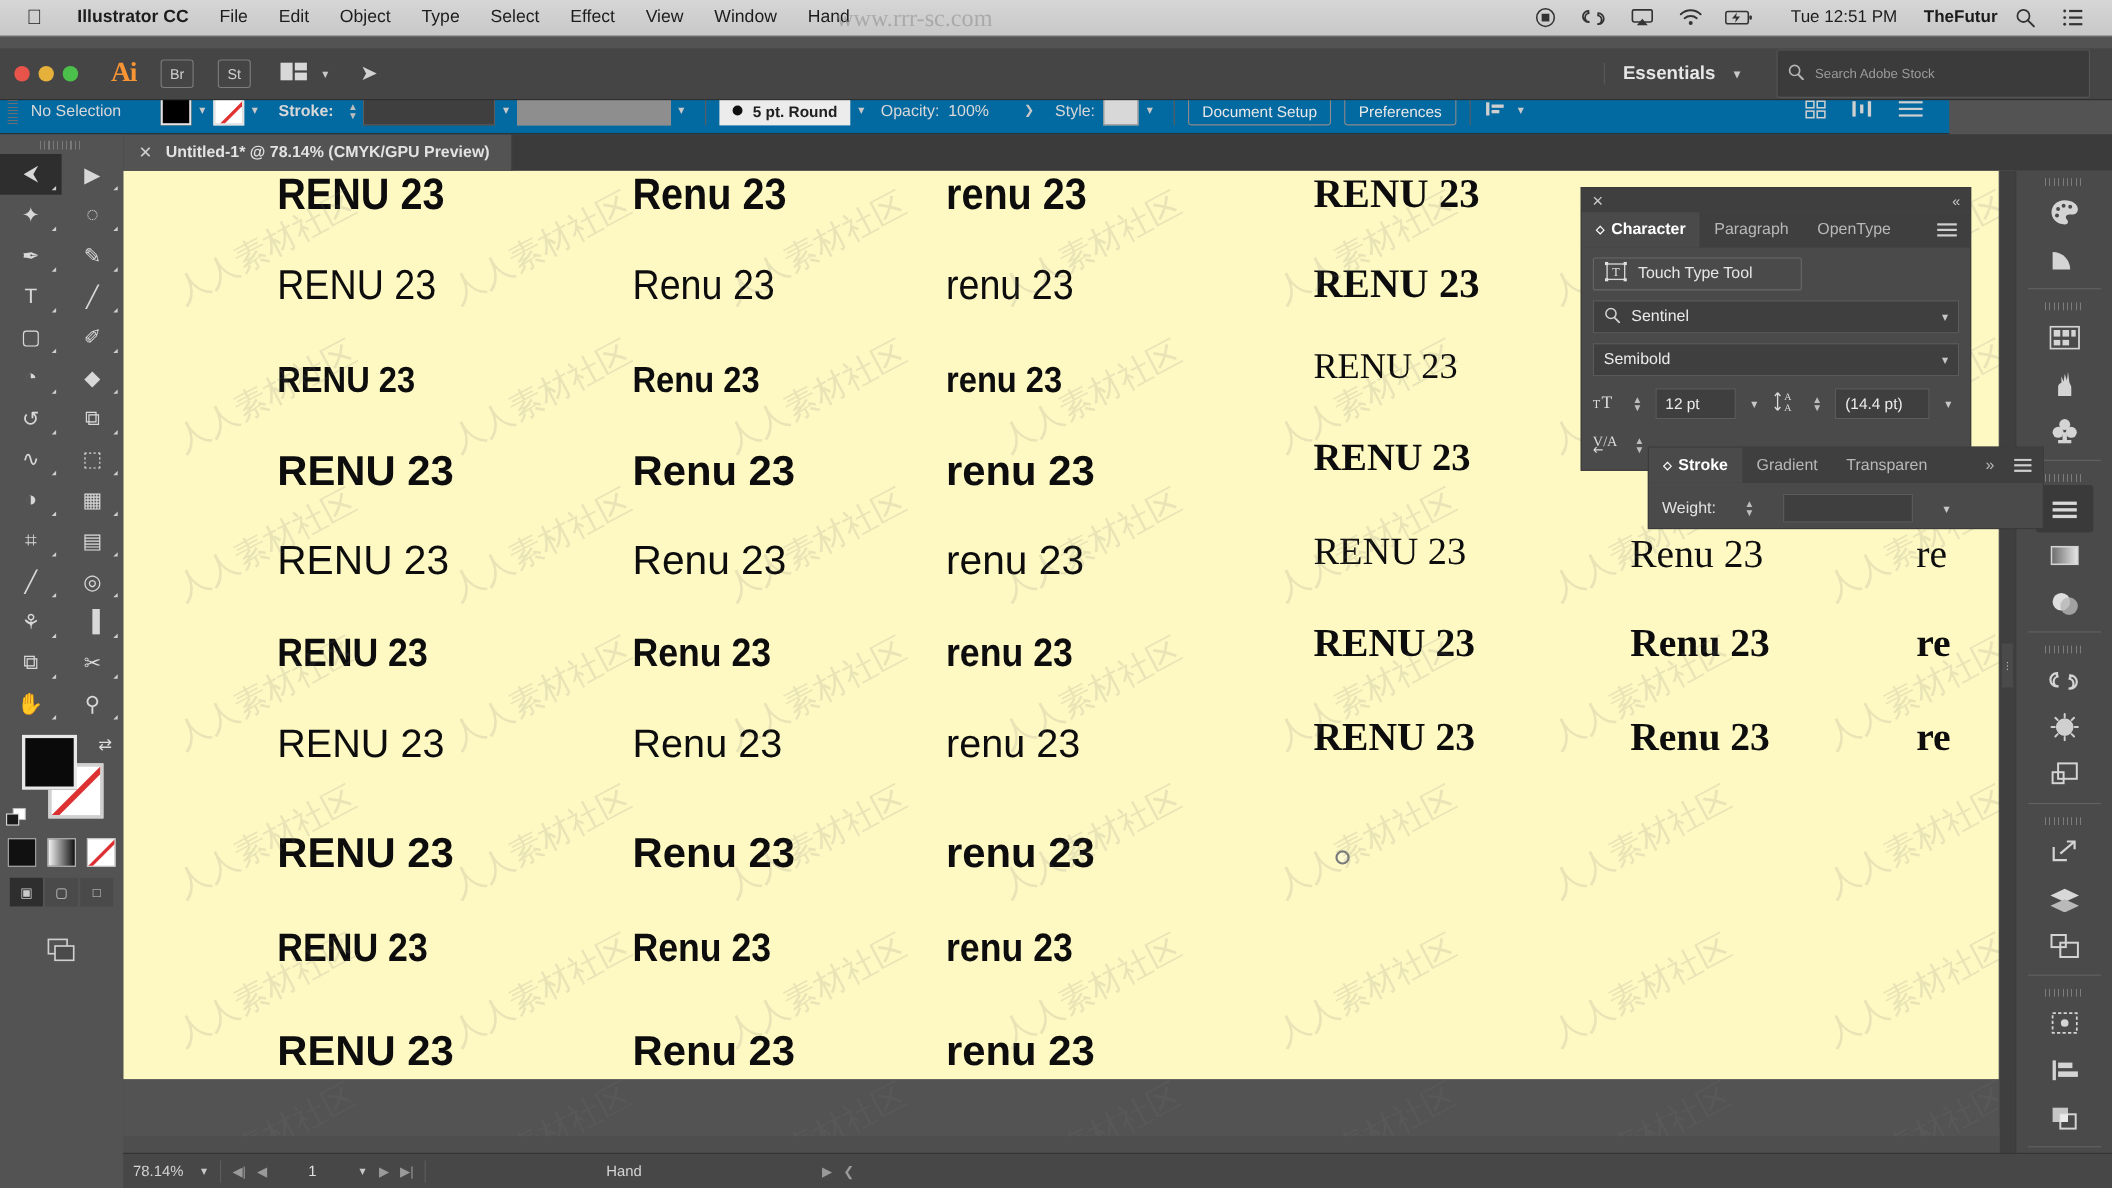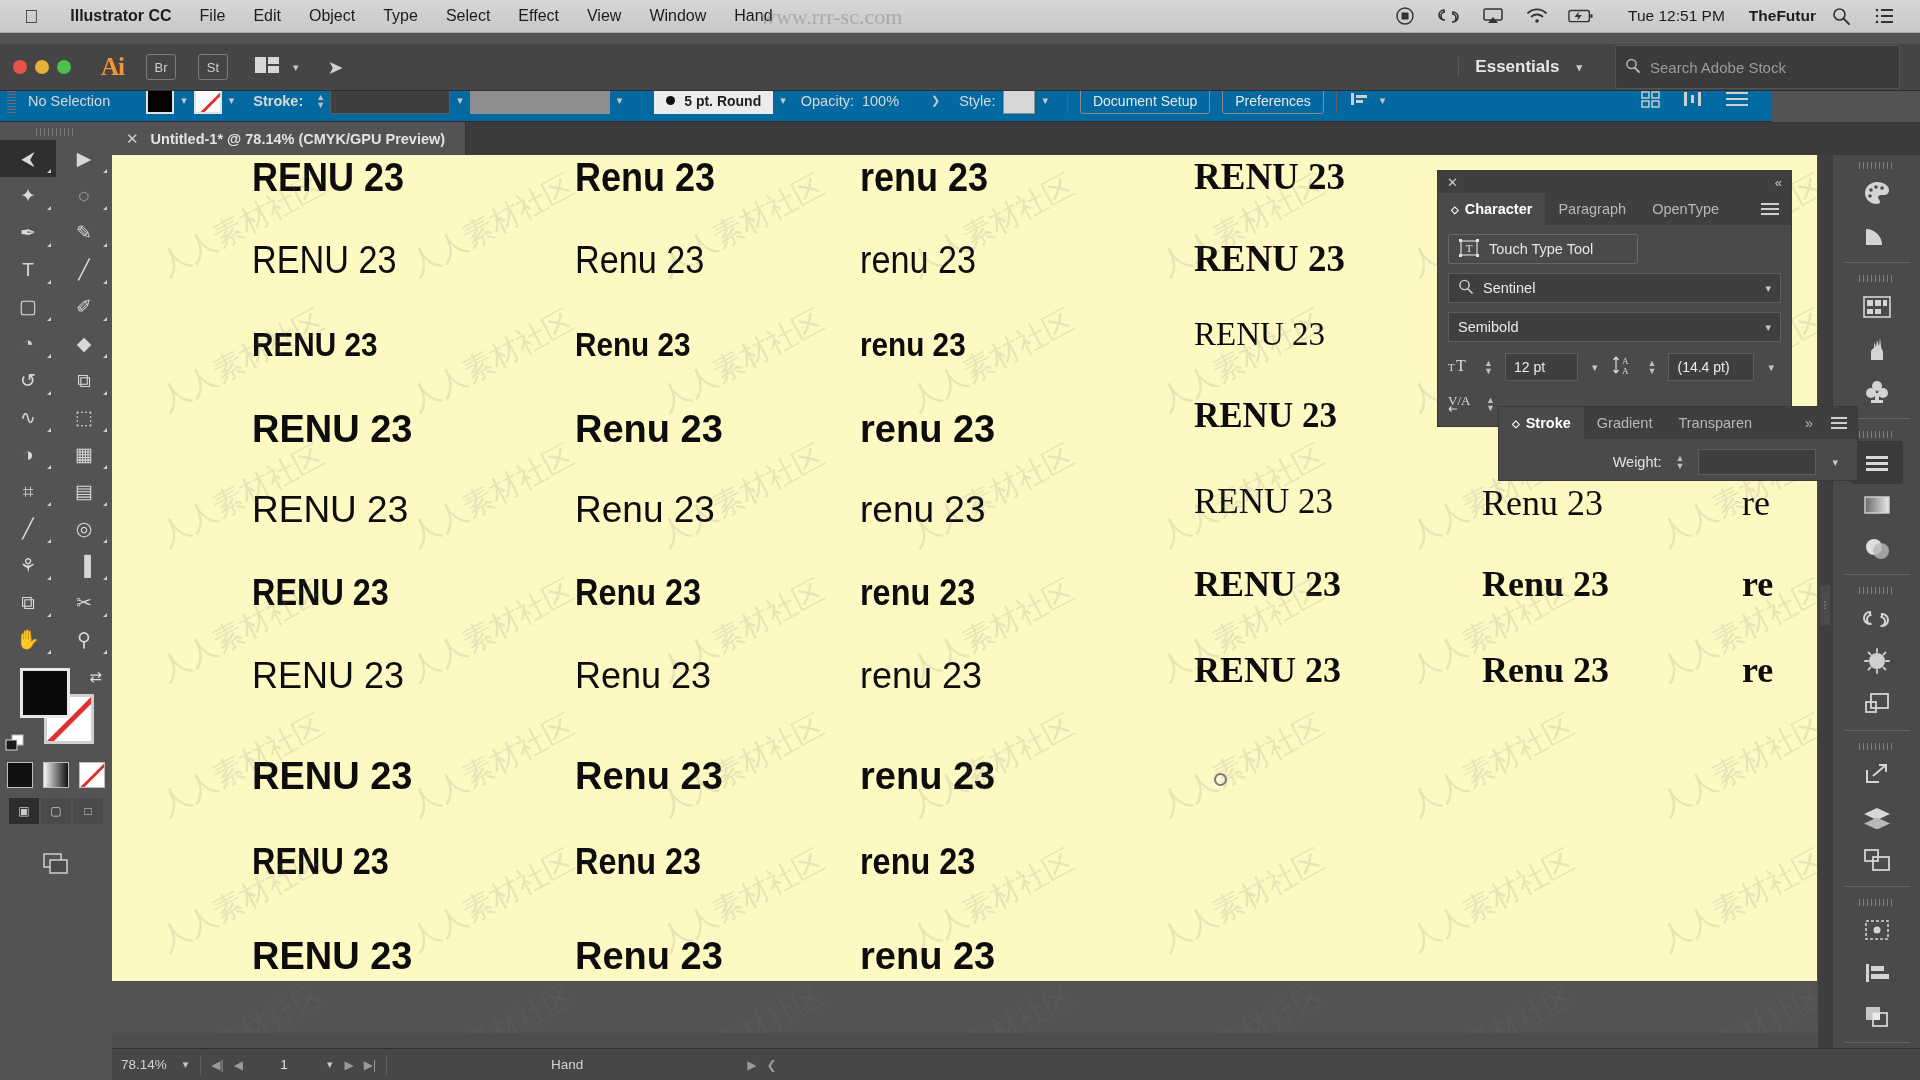--- a/index.html
+++ b/index.html
@@ -63,21 +63,21 @@
   .essentials {
     color: #e6e6e6; font-weight: bold; font-size: 17px;
     display: flex; align-items: center; gap: 10px;
     padding: 0 16px; border-left: 1px solid #595959;
   }
   .stock-search {
     margin-left: 10px; margin-right: 20px;
     width: 285px; height: 44px; background: #3b3b3b;
     border: 1px solid #555; border-radius: 2px;
     display: flex; align-items: center; gap: 8px; padding: 0 9px;
-    color: #9b9b9b; font-size: 15px;
+    color: #9b9b9b; font-size: 12px;
   }
 
   
   #controlbar {
     position: absolute; left: 0; top: 80px; width: 1772px; height: 42px;
     background: #0369a1; border-bottom: 1px solid #2e2e2e;
     display: flex; align-items: center; color: #d8d8d8; font-size: 14.5px;
     z-index: 85;
   }
   .grip { width: 9px; height: 26px; margin: 0 6px 0 7px;
@@ -205,21 +205,21 @@
   .mfield { height: 28px; background: #3f3f3f; border: 1px solid #5c5c5c; display: flex; align-items: center; padding: 0 8px; color: #ececec; font-size: 14px; }
   .mfield.w78 { width: 78px; }
   .mfield.w92 { width: 92px; }
   .gicon { color: #dcdcdc; font-size: 16px; width: 26px; text-align: center; }
 
   
   #strokepanel {
     position: absolute; left: 1498px; top: 406px; width: 360px; height: 75px;
     background: #4a4a4a; border: 1px solid #3a3a3a; z-index: 70; color: #e2e2e2;
   }
-  .srow { display: flex; align-items: center; gap: 9px; padding: 10px 12px 0; font-size: 14.5px; justify-content: flex-end; }
+  .srow { display: flex; align-items: center; gap: 21px; padding: 10px 12px 0; font-size: 14.5px; }
   .sfield { width: 118px; height: 26px; background: #3f3f3f; border: 1px solid #5c5c5c; }
 
   
   #rightdock {
     position: absolute; right: 0; top: 155px; width: 88px; height: 893px;
     background: #4a4a4a; border-left: 1px solid #3a3a3a; z-index: 55;
     display: flex; flex-direction: column; align-items: center;
   }
   .dgrip { width: 36px; height: 8px; margin: 7px 0 3px;
     background: repeating-linear-gradient(to right, #7d7d7d 0 1px, transparent 1px 4px); }

